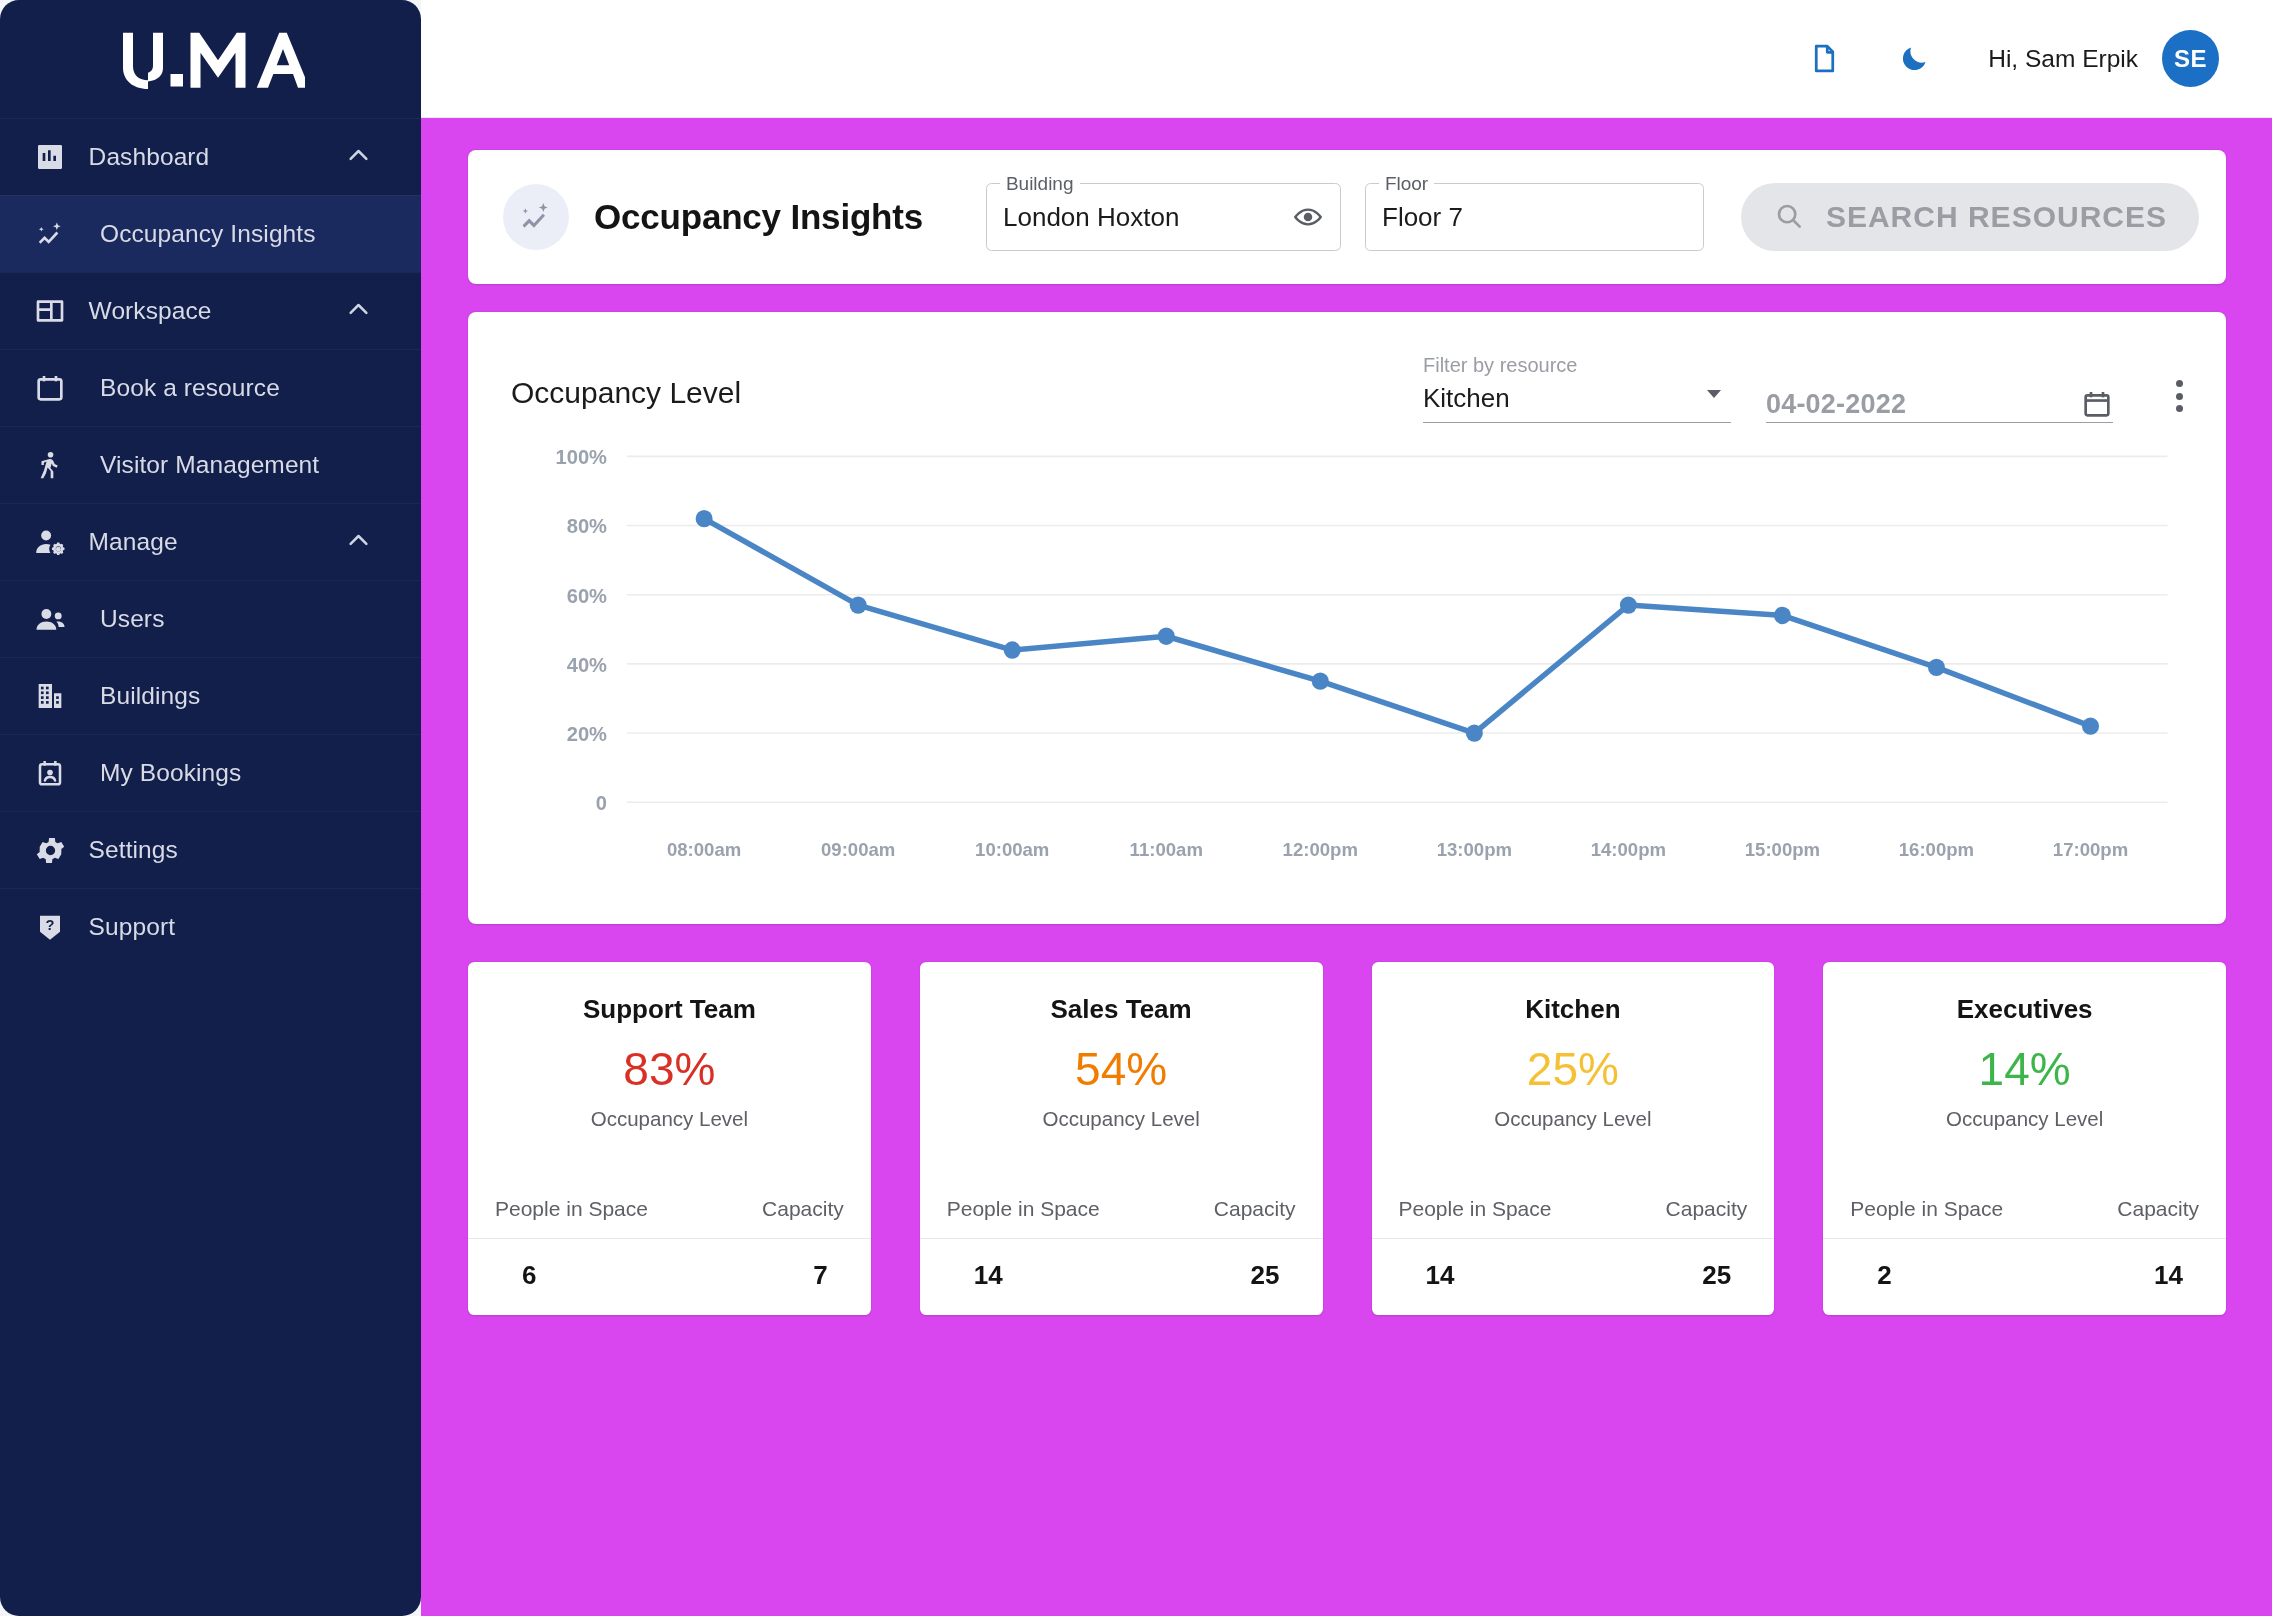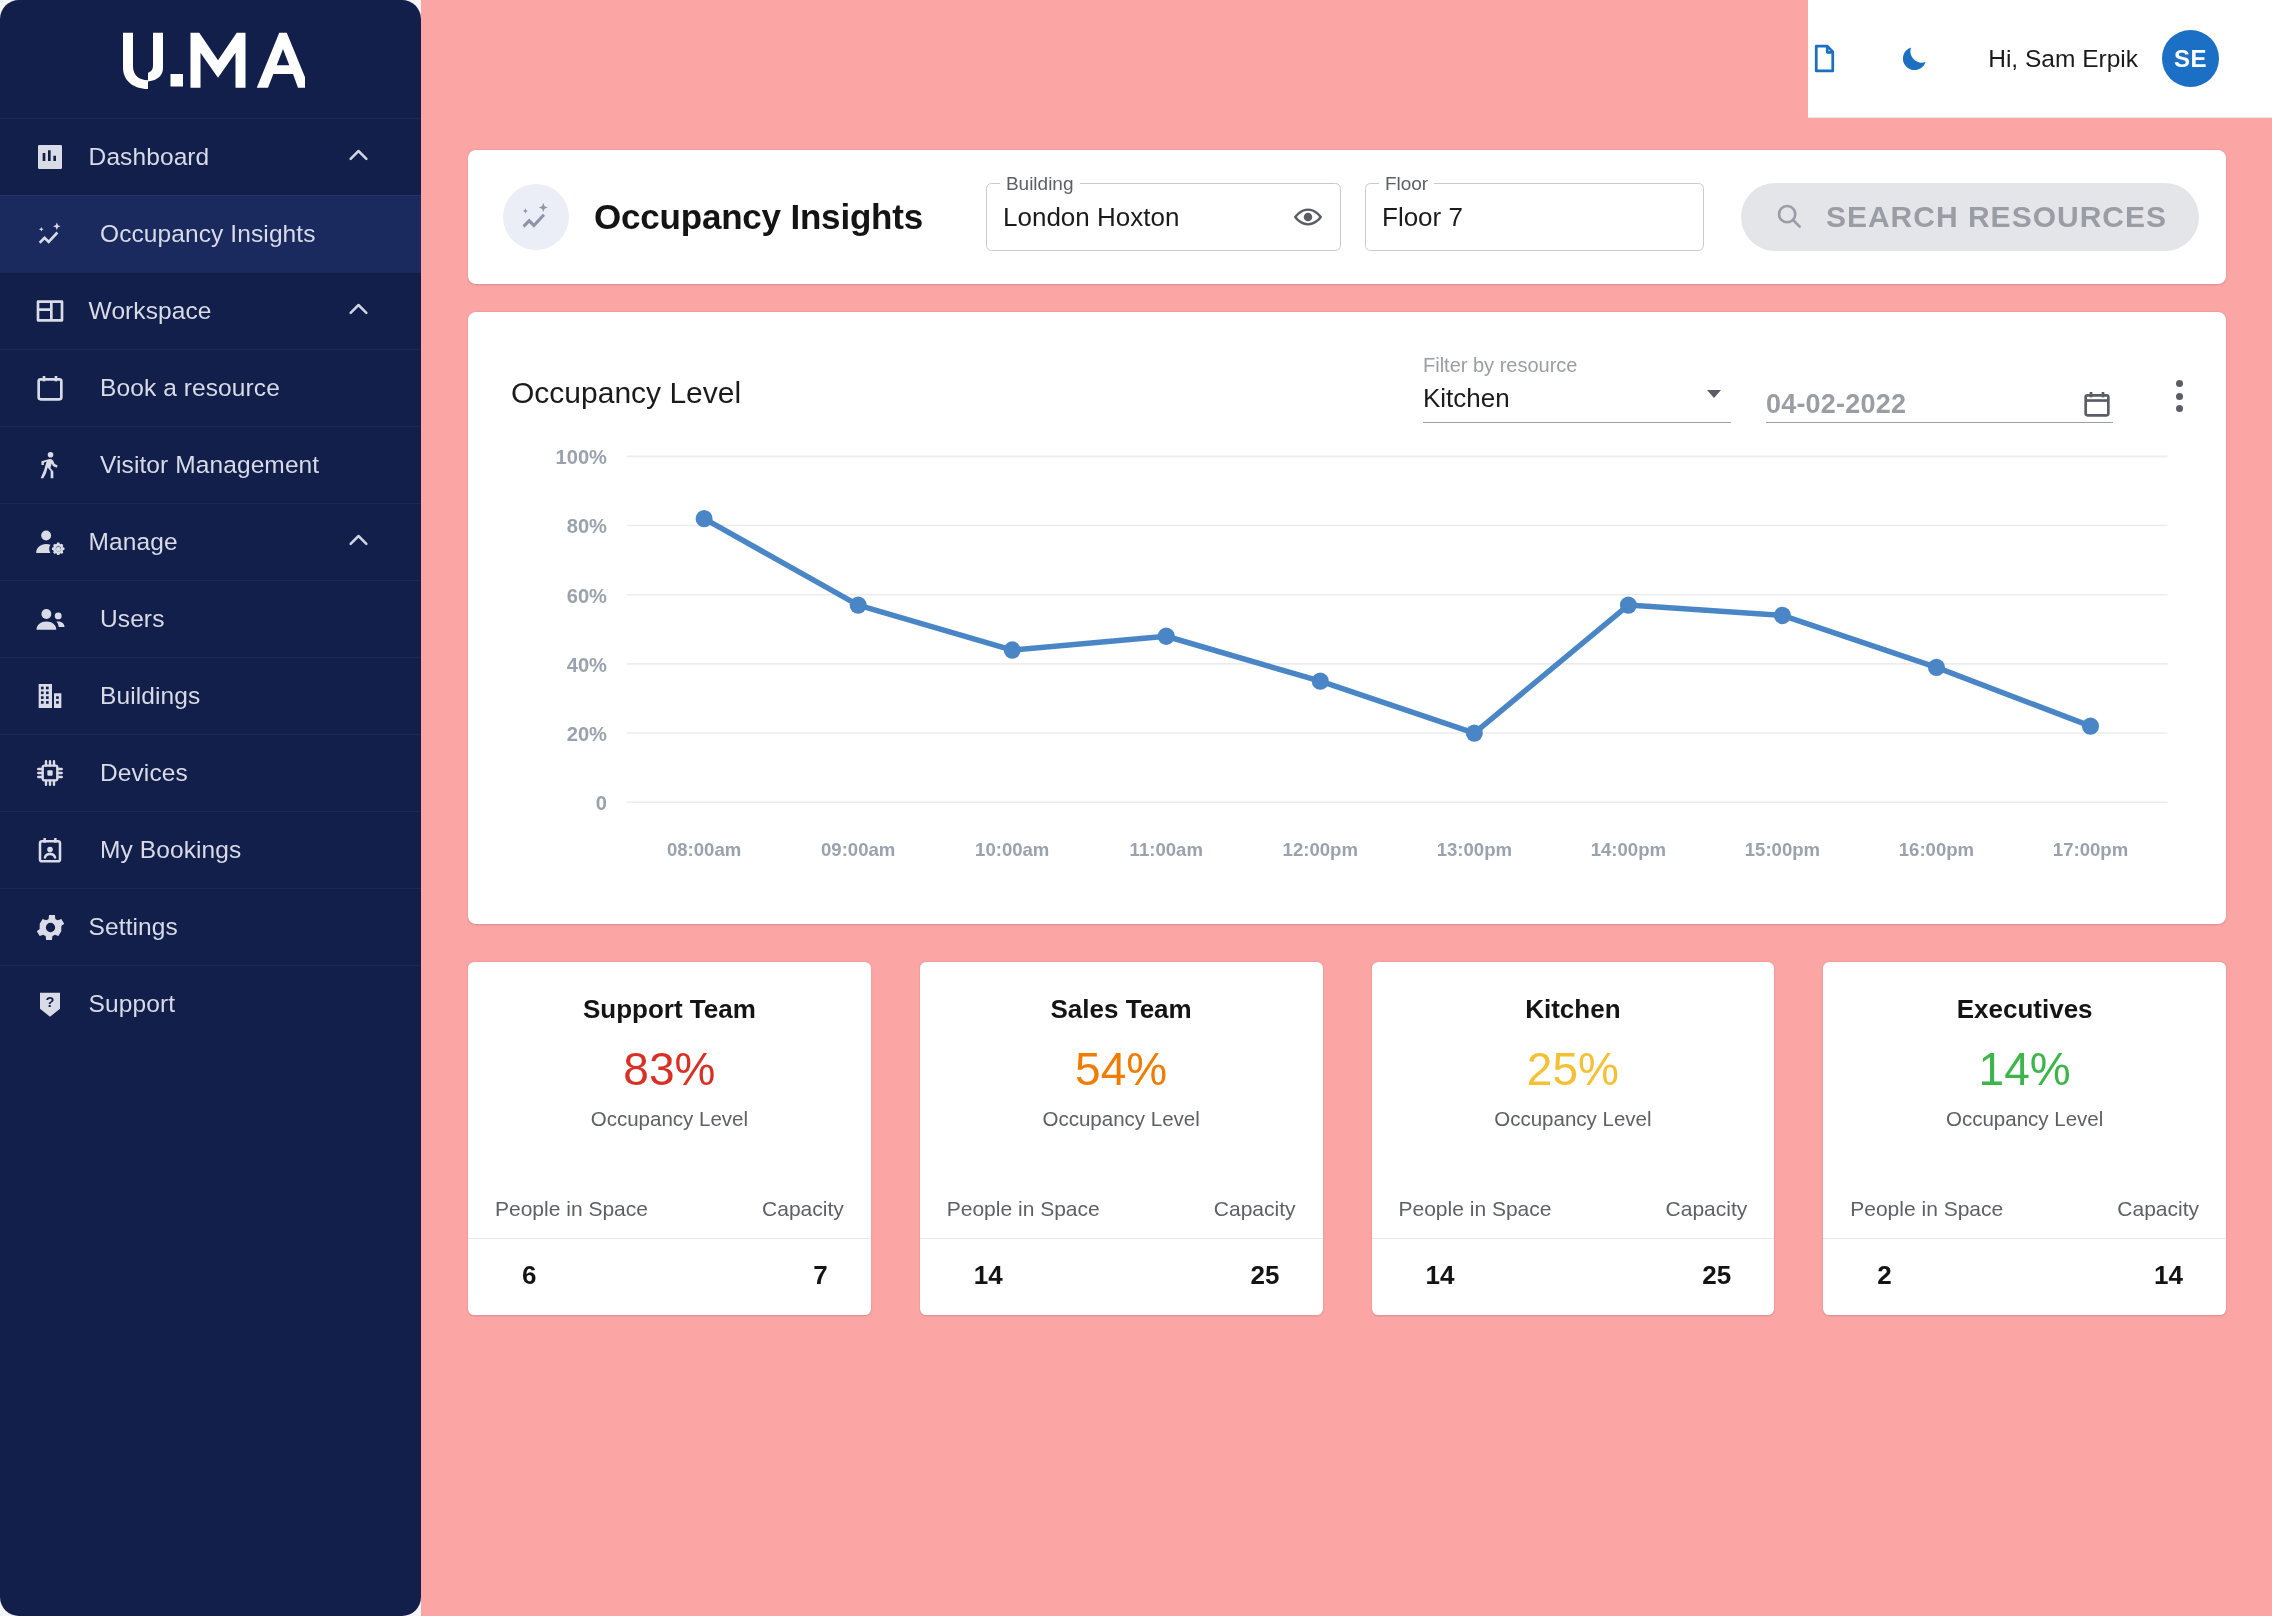--- a/index.html
+++ b/index.html
@@ -37,21 +37,21 @@
     display: flex; align-items: center; justify-content: center;
     color: #d9dce6;
   }
   .nav-ico svg { display: block; }
   .nav-label { font-size: 24.5px; color: #d8dbe6; letter-spacing: 0.1px; }
   .nav-item.group .nav-label { margin-left: 12.6px; }
   .nav-item.child .nav-label { margin-left: 24px; }
   .chevron { position: absolute; right: 49px; top: 50%; transform: translateY(-50%); color: #cfd4e2; }
 
   
-  .main { flex: 1 1 auto; display: flex; flex-direction: column; background: #fca5a5; min-width: 0; align-items: flex-end; }
+  .main { flex: 1 1 auto; display: flex; flex-direction: column; background: #d946ef; min-width: 0; }
   .topbar {
     height: 118px; background: #ffffff;
     display: flex; align-items: center; justify-content: flex-end;
     padding-right: 54px; gap: 0px;
     border-bottom: 0.8px solid #e7e9ef;
   }
   .topbar-icon { color: #1d6fc0; margin-right: 57px; display: flex; align-items: center; }
   .greeting { font-size: 24.5px; color: #1b1b1b; margin-right: 24px; }
   .avatar {
     width: 57px; height: 57px; border-radius: 50%;
@@ -255,30 +255,20 @@
                 <rect x="5.2" y="15.8" width="2" height="2"></rect>
                 <rect x="9" y="15.8" width="2" height="2"></rect>
                 <rect x="16.6" y="12.2" width="2" height="2"></rect>
                 <rect x="16.6" y="15.8" width="2" height="2"></rect>
               </g>
             </svg>
         </span>
         <span class="nav-label">Buildings</span>
       </div>
 
-      <div class="nav-item child">
-        <span class="nav-ico">
-          <svg width="32" height="32" viewBox="0 0 24 24" fill="none" stroke="#d9dce6" stroke-width="1.8">
-              <rect x="6.5" y="6.5" width="11" height="11" rx="1.4"></rect>
-              <rect x="10" y="10" width="4" height="4" rx=".6" fill="#d9dce6" stroke="none"></rect>
-              <path d="M9 3.2v3M12 3.2v3M15 3.2v3M9 17.8v3M12 17.8v3M15 17.8v3M3.2 9h3M3.2 12h3M3.2 15h3M17.8 9h3M17.8 12h3M17.8 15h3" stroke-linecap="round"></path>
-            </svg>
-        </span>
-        <span class="nav-label">Devices</span>
-      </div>
 
       <div class="nav-item child">
         <span class="nav-ico">
           <svg width="32" height="32" viewBox="0 0 24 24" fill="none" stroke="#d9dce6" stroke-width="1.9">
               <rect x="4.5" y="5.5" width="15" height="15" rx="1.6"></rect>
               <line x1="8" y1="3" x2="8" y2="6.5"></line>
               <line x1="16" y1="3" x2="16" y2="6.5"></line>
               <circle cx="12" cy="11.6" r="2.1" fill="#d9dce6" stroke="none"></circle>
               <path d="M8.2 17.6c.5-1.8 1.9-2.6 3.8-2.6s3.3.8 3.8 2.6" stroke-linecap="round"></path>
             </svg>

